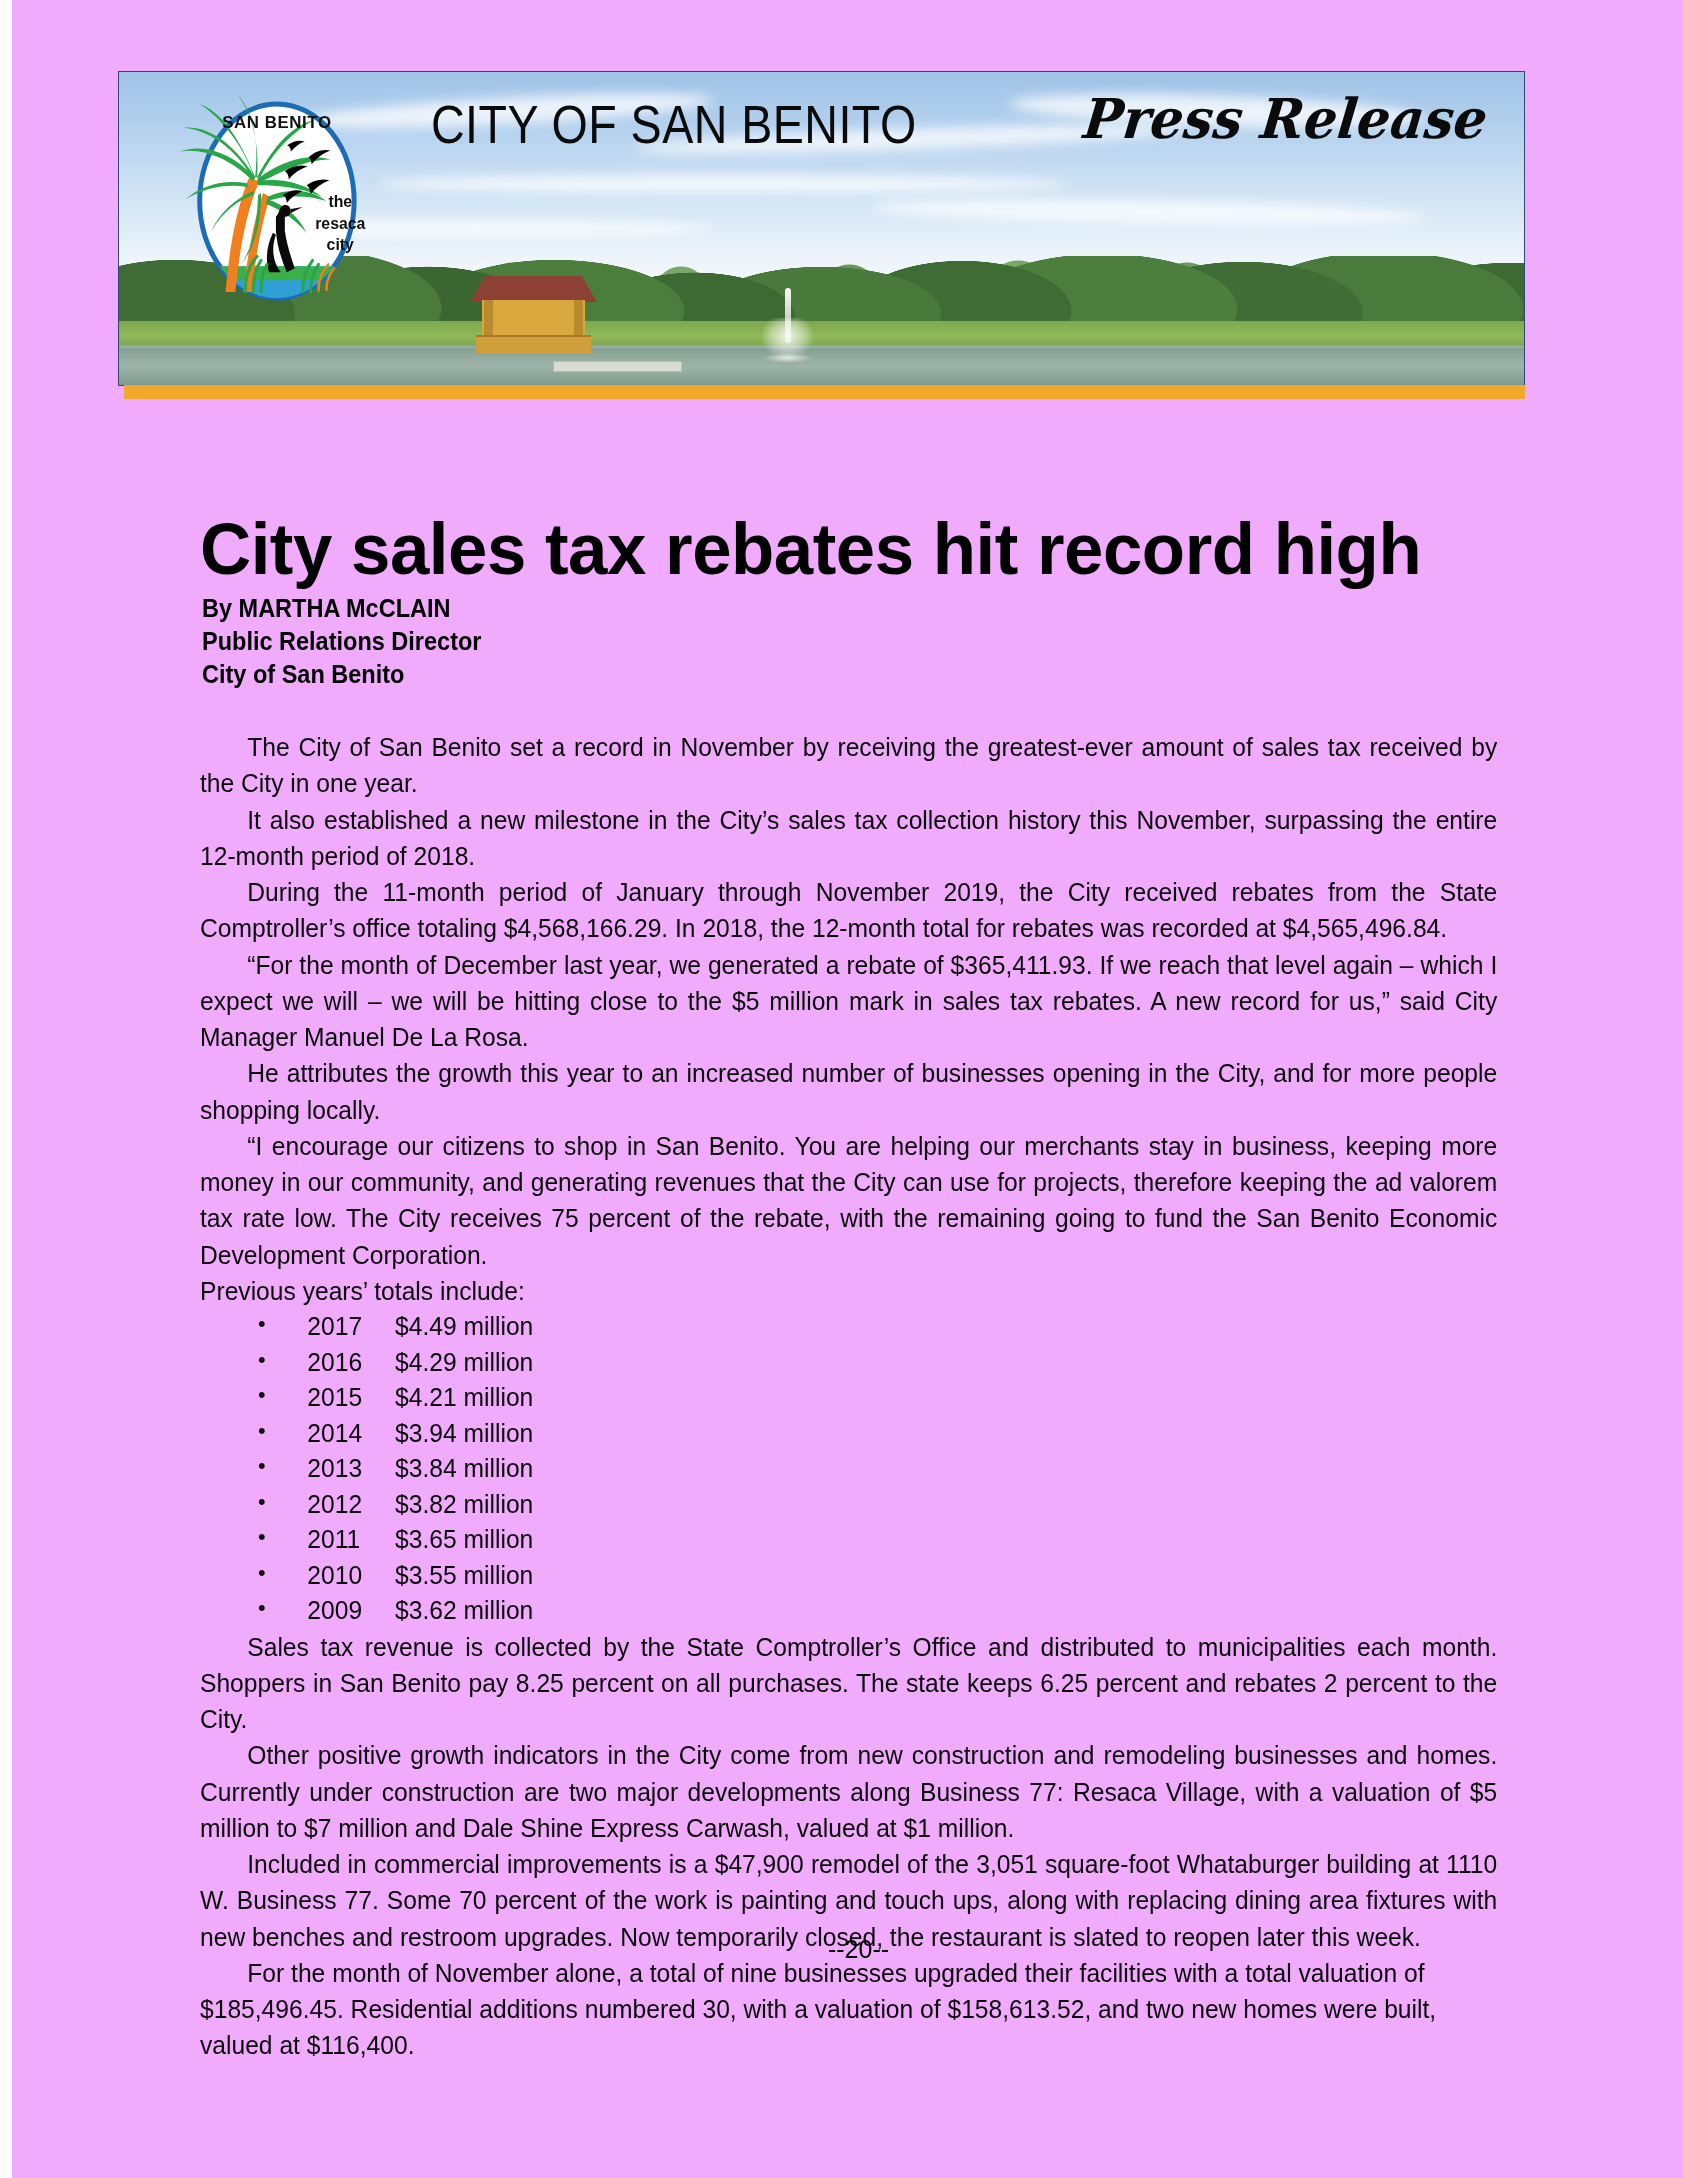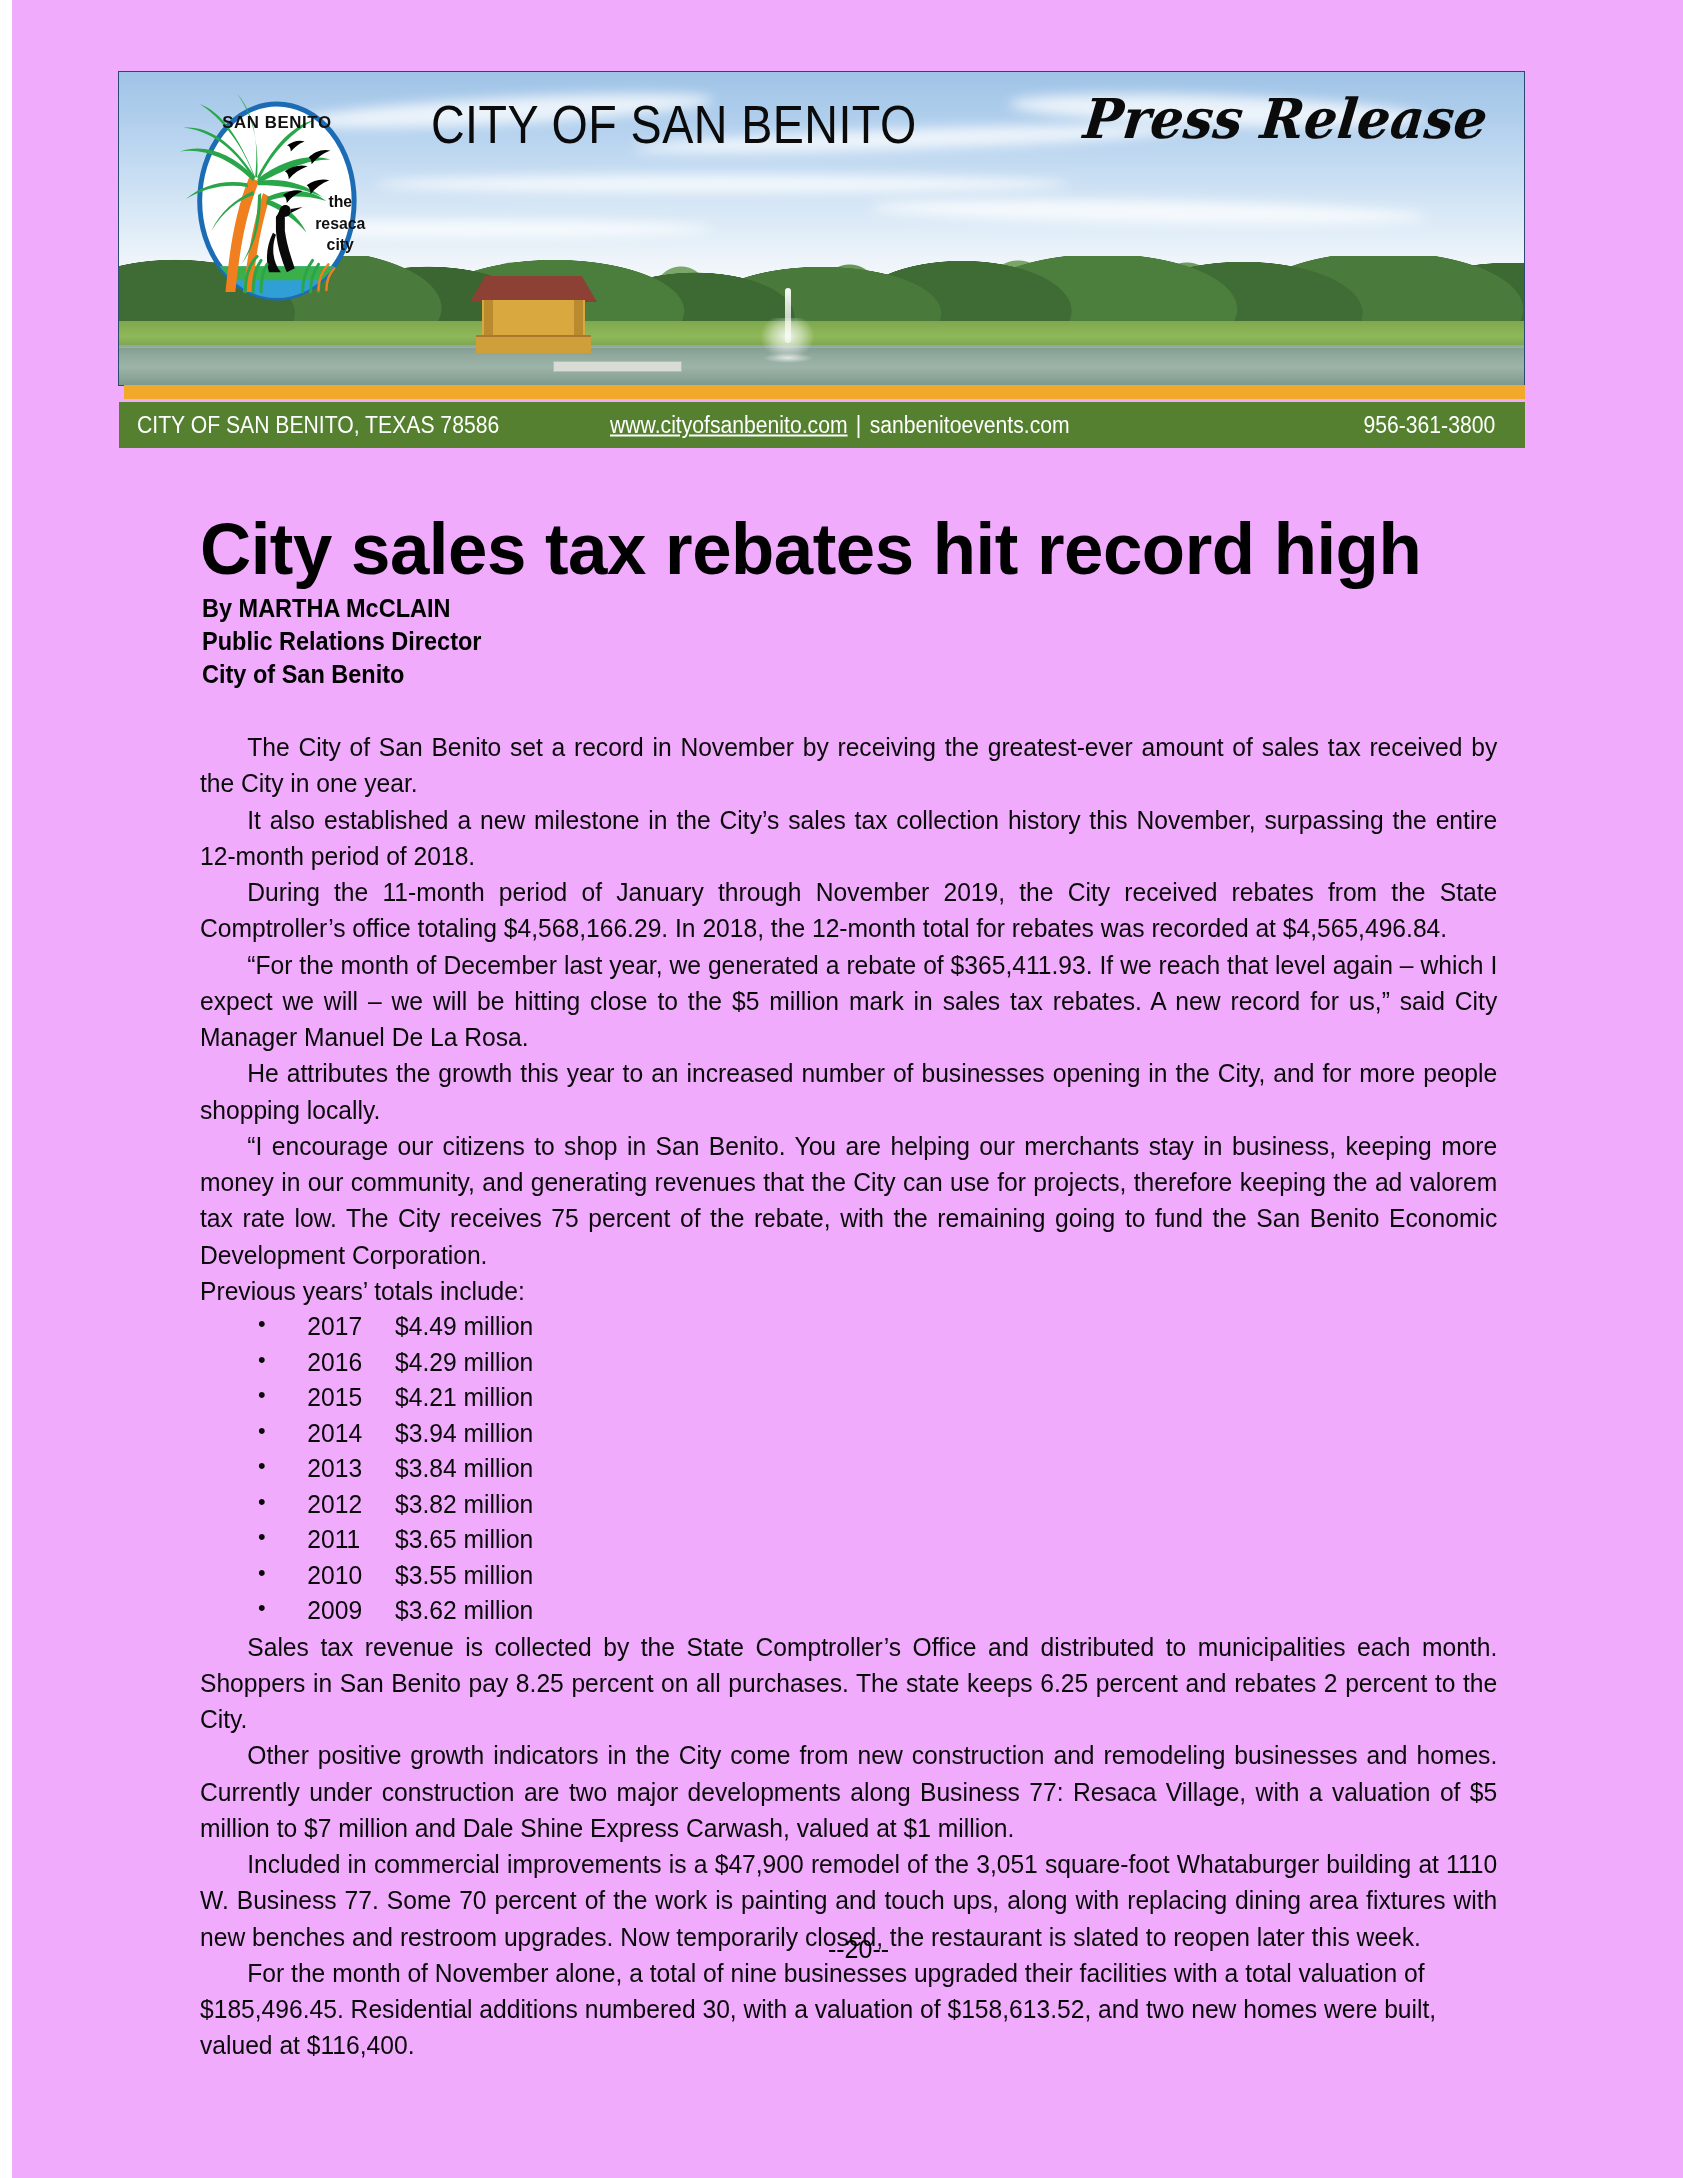--- a/index.html
+++ b/index.html
@@ -451,27 +451,20 @@
         <text x="172" y="170" text-anchor="middle" font-family="Liberation Sans, sans-serif" font-size="16" font-weight="700" fill="#111">city</text>
       </svg>
     </div>
 
     <div class="hdr-title">CITY OF SAN BENITO</div>
     <div class="hdr-script">Press Release</div>
   </div>
 
   <div class="gold-bar"></div>
 
-  <div class="green-bar">
-    <span class="gb-left">CITY OF SAN BENITO, TEXAS 78586</span>
-    <span class="gb-center">
-      <span class="url">www.cityofsanbenito.com</span><span class="sep">|</span><span>sanbenitoevents.com</span>
-    </span>
-    <span class="gb-right">956-361-3800</span>
-  </div>
 
   <h1 class="headline">City sales tax rebates hit record high</h1>
 
   <div class="byline">
     <div>By MARTHA McCLAIN</div>
     <div>Public Relations Director</div>
     <div>City of San Benito</div>
   </div>
 
   <div class="body-col">

